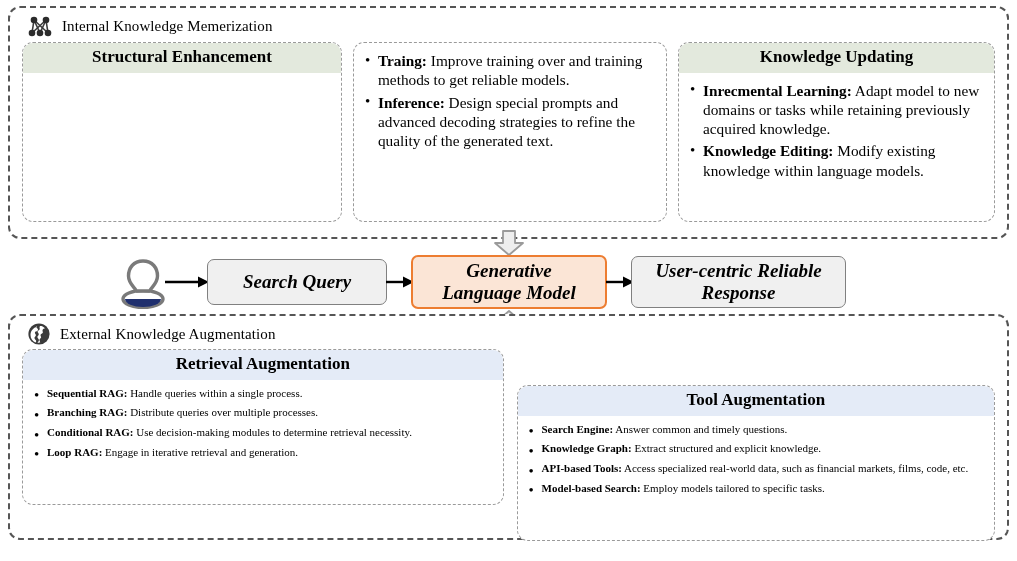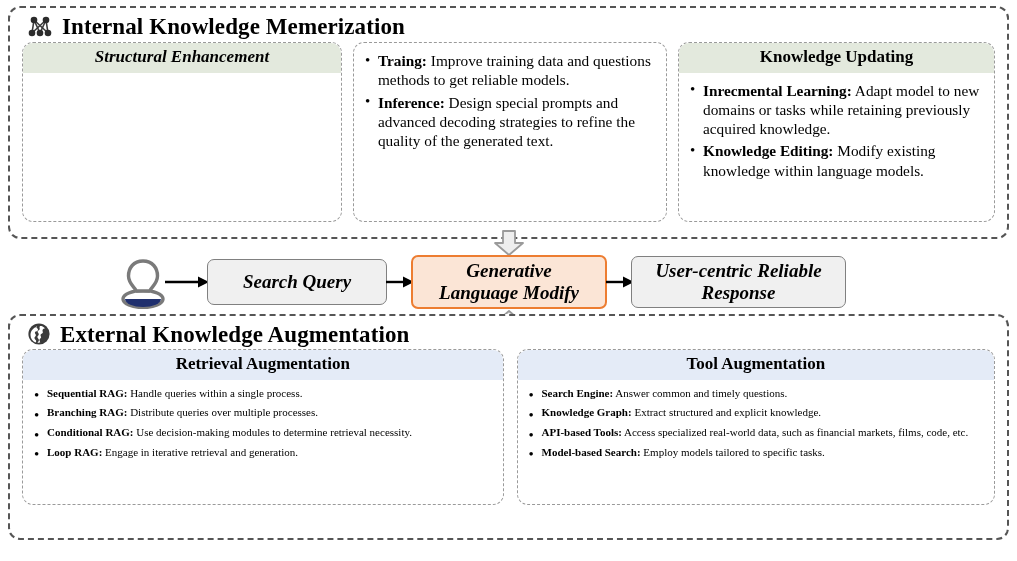--- a/index.html
+++ b/index.html
@@ -33,22 +33,22 @@
 
   .section-header {
     display: flex;
     align-items: center;
     gap: 9px;
     padding: 6px 0 0 17px;
     height: 30px;
     box-sizing: border-box;
   }
   .section-title {
-    font-size: 23px;
-    font-weight: bold;
+    font-size: 15px;
+    font-weight: normal;
     letter-spacing: 0.1px;
     line-height: 1;
   }
 
   
   .icon-svg { display: block; }
 
   
   .panels {
     display: flex;
@@ -93,31 +93,31 @@
   ul.bullets > li::before {
     content: "\2022";
     position: absolute;
     left: 2px;
     top: -0.5px;
     font-size: 15px;
   }
   ul.bullets b { font-weight: bold; }
 
   
-  #card-structural { width: 325px; height: 180px; font-style: italic; }
+  #card-structural { width: 325px; height: 180px; }
   #card-training   { width: 319px; height: 180px; }
   #card-knowledge  { width: 322px; height: 180px; }
   #card-structural .card-body,
   #card-training .card-body,
   #card-knowledge .card-body { padding-top: 8px; }
 
   
   #section-external .panels { gap: 13px; padding-top: 3px; }
   #card-retrieval { width: 484px; height: 156px; }
-  #card-tool      { width: 481px; height: 156px; }
+  #card-tool      { width: 481px; height: 156px; margin-top: 36px; }
   #card-retrieval ul.bullets > li,
   #card-tool ul.bullets > li {
     font-size: 11px;
     margin-bottom: 6px;
     line-height: 1.25;
   }
 
   
   #flow {
     position: absolute;
@@ -198,21 +198,21 @@
     </div>
 
     <div class="panels">
       <div class="card green" id="card-structural">
         <div class="card-title">Structural Enhancement</div>
       </div>
 
       <div class="card green" id="card-training">
         <div class="card-body">
           <ul class="bullets">
-            <li><b>Traing:</b><span> Improve training data and questions methods to get reliable models.</span></li>
+            <li><b>Traing:</b><span> Improve training over and training methods to get reliable models.</span></li>
             <li><b>Inference:</b><span> Design special prompts and advanced decoding strategies to refine the quality of the generated text.</span></li>
           </ul>
         </div>
       </div>
 
       <div class="card green" id="card-knowledge">
         <div class="card-title">Knowledge Updating</div>
         <div class="card-body">
           <ul class="bullets">
             <li><b>Inrecmental Learning:</b><span> Adapt model to new domains or tasks while retaining previously acquired knowledge.</span></li>
@@ -251,21 +251,21 @@
       </svg>
     </span>
 
     <span class="v-arrow" id="arrow-down-top">
       <svg class="icon-svg" width="32" height="26" viewBox="0 0 32 26" aria-hidden="true">
         <polygon points="10,1 22,1 22,13 30,13 16,25 2,13 10,13" fill="#eeeeee" stroke="#9a9a9a" stroke-width="1.8" stroke-linejoin="round"></polygon>
       </svg>
     </span>
 
     <div class="flow-box orange" id="box-glm">
-      <span><span>Generative</span><br><span>Language Modify</span></span>
+      <span><span>Generative</span><br><span>Language Model</span></span>
     </div>
 
     <span class="v-arrow" id="arrow-up-bottom">
       <svg class="icon-svg" width="32" height="26" viewBox="0 0 32 26" aria-hidden="true">
         <polygon points="10,25 22,25 22,13 30,13 16,1 2,13 10,13" fill="#eeeeee" stroke="#9a9a9a" stroke-width="1.8" stroke-linejoin="round"></polygon>
       </svg>
     </span>
 
     <span class="h-arrow" id="arrow-glm-response">
       <svg class="icon-svg" width="28" height="14" viewBox="0 0 28 14" aria-hidden="true">

